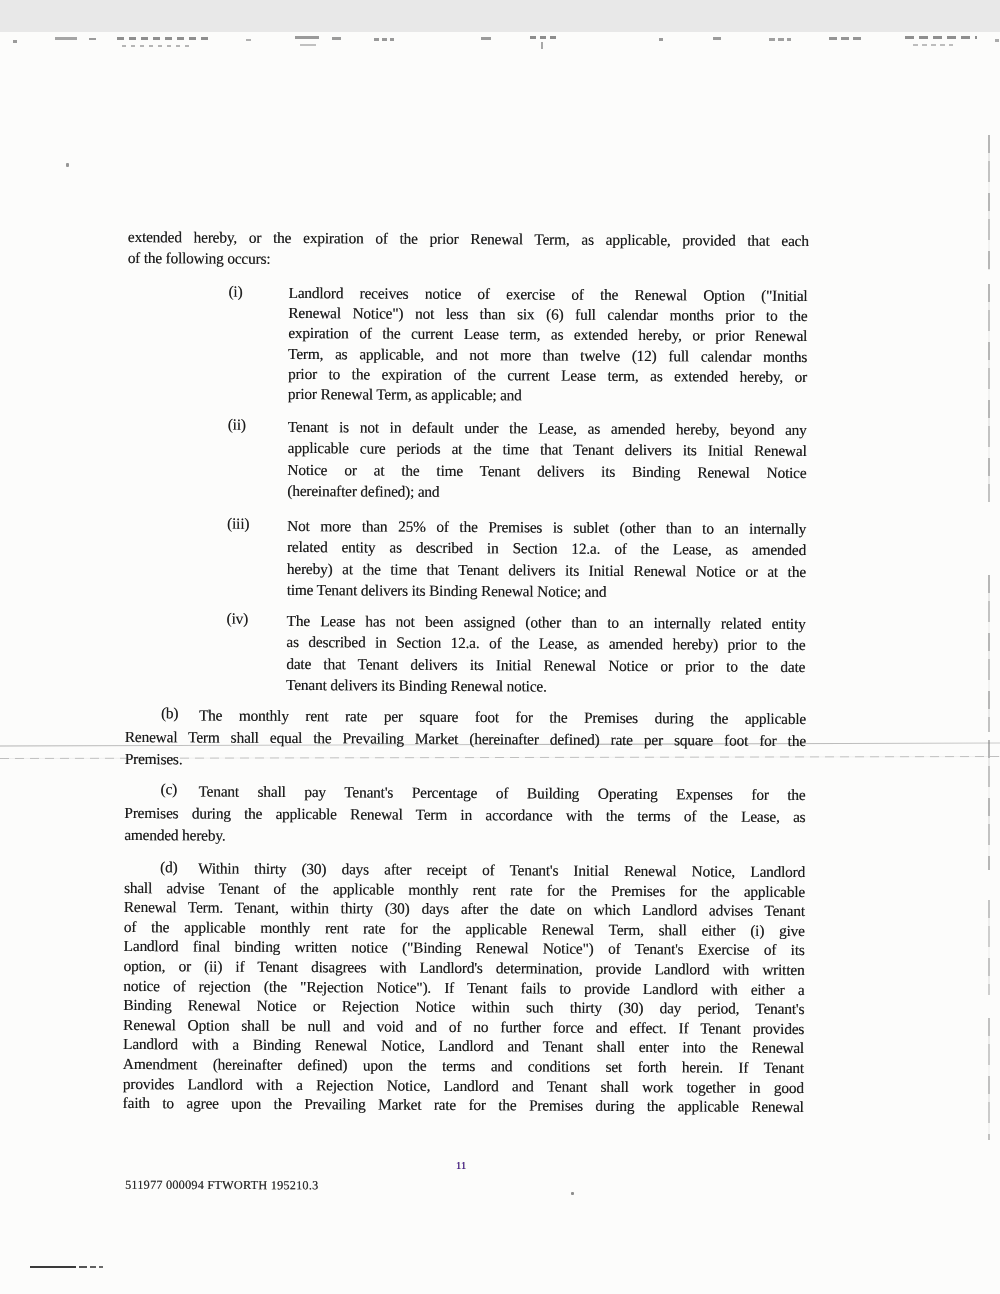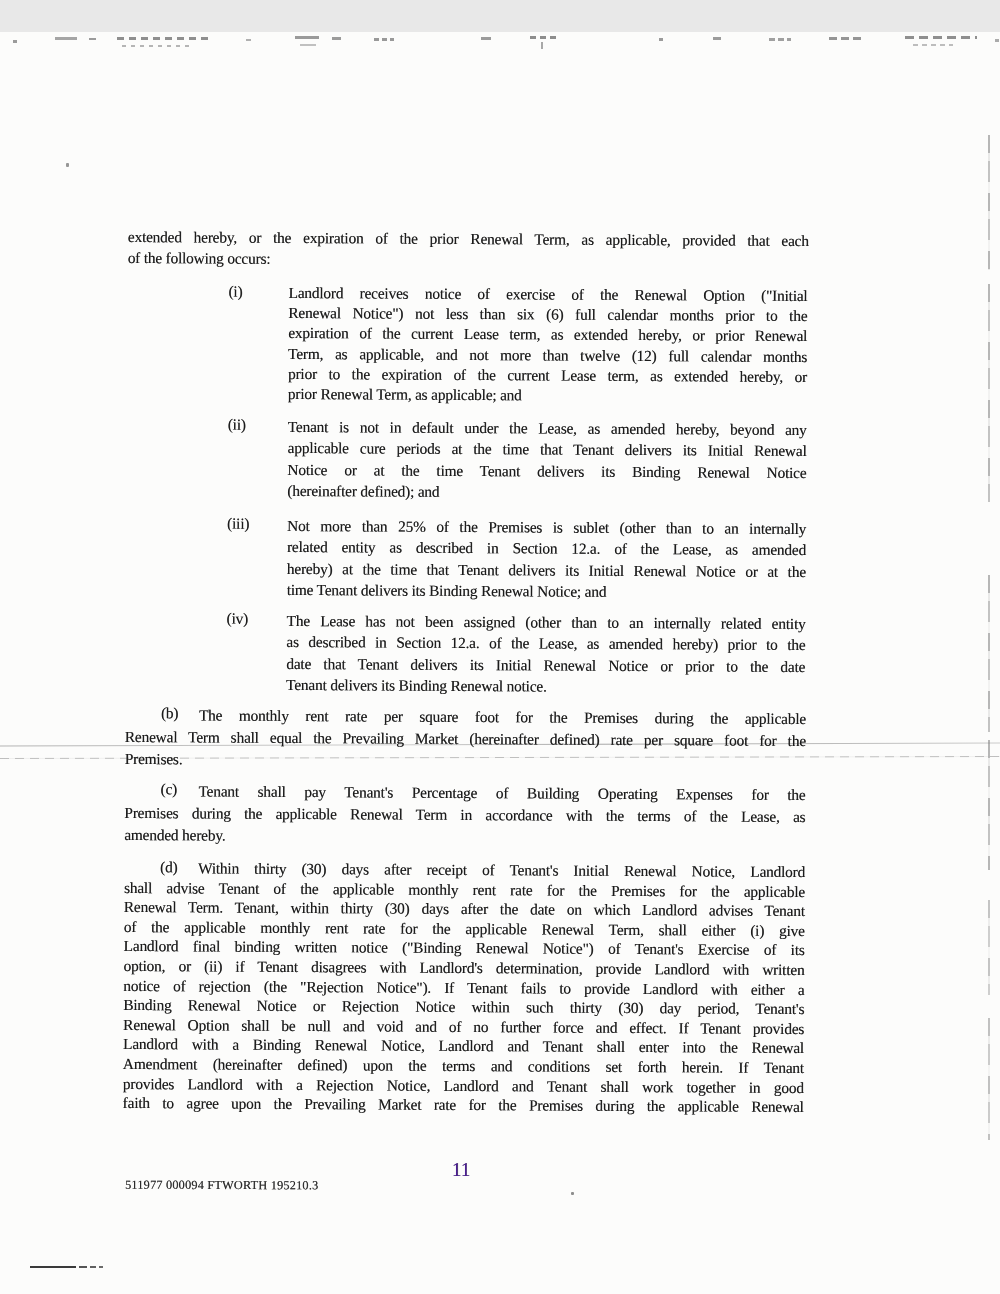--- a/index.html
+++ b/index.html
@@ -41,21 +41,21 @@
   .c-i{top:250px;}
   .c-ii{top:383px;}
   .c-iii{top:482px;}
   .c-iv{top:577px;}
   .p-b{top:672px;}
   .p-c{top:748px;}
   .p-d{top:826px;}
   
   .page-number{
     position:absolute;left:446px;top:1127px;width:30px;
-    font-family:"Liberation Serif",serif;font-size:19px;color:#4c1d95;
+    font-family:"Liberation Serif",serif;font-size:11px;color:#4c1d95;
     text-align:center;text-shadow:0.3px 0 0.3px rgba(25,25,25,0.7);
   }
   .doc-id{
     position:absolute;left:125px;top:1146px;
     font-family:"Liberation Serif",serif;font-size:12.3px;color:#2a2a2a;
     letter-spacing:0.2px;transform:rotate(0.2deg);
     text-shadow:0.2px 0 0.3px rgba(25,25,25,0.6);
   }
   
   .noise{position:absolute;background:#9b9b9b;}

